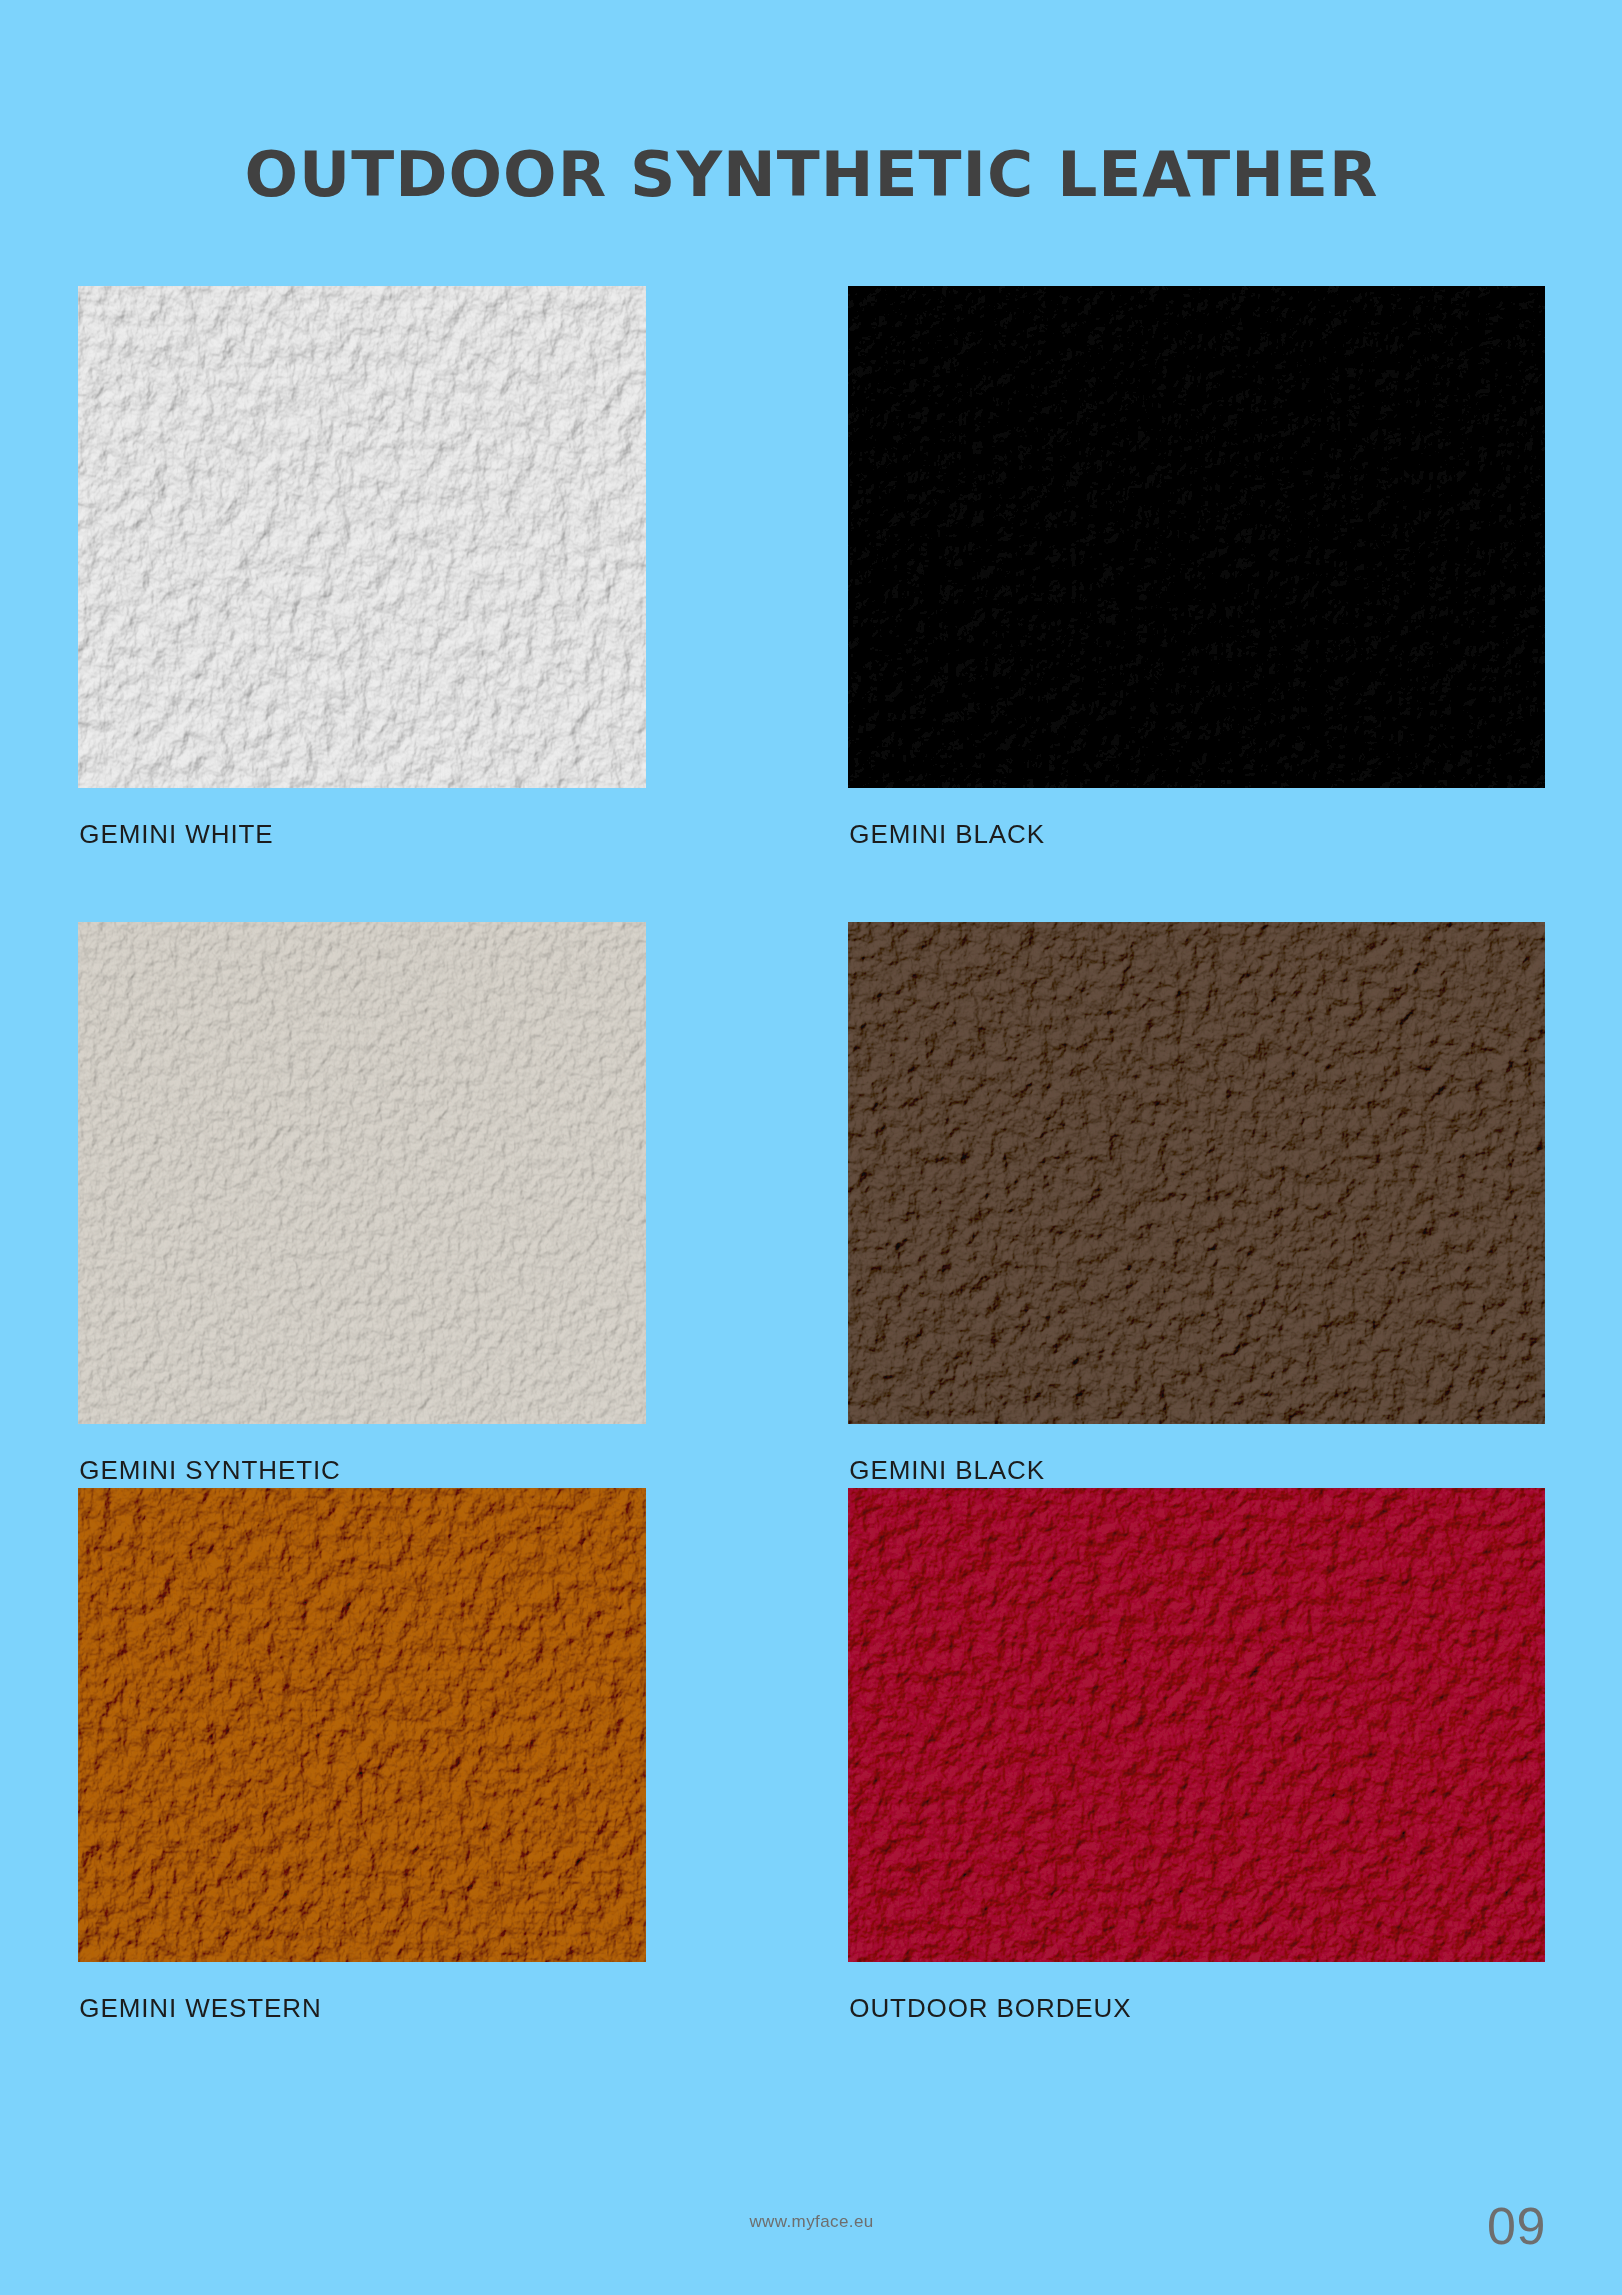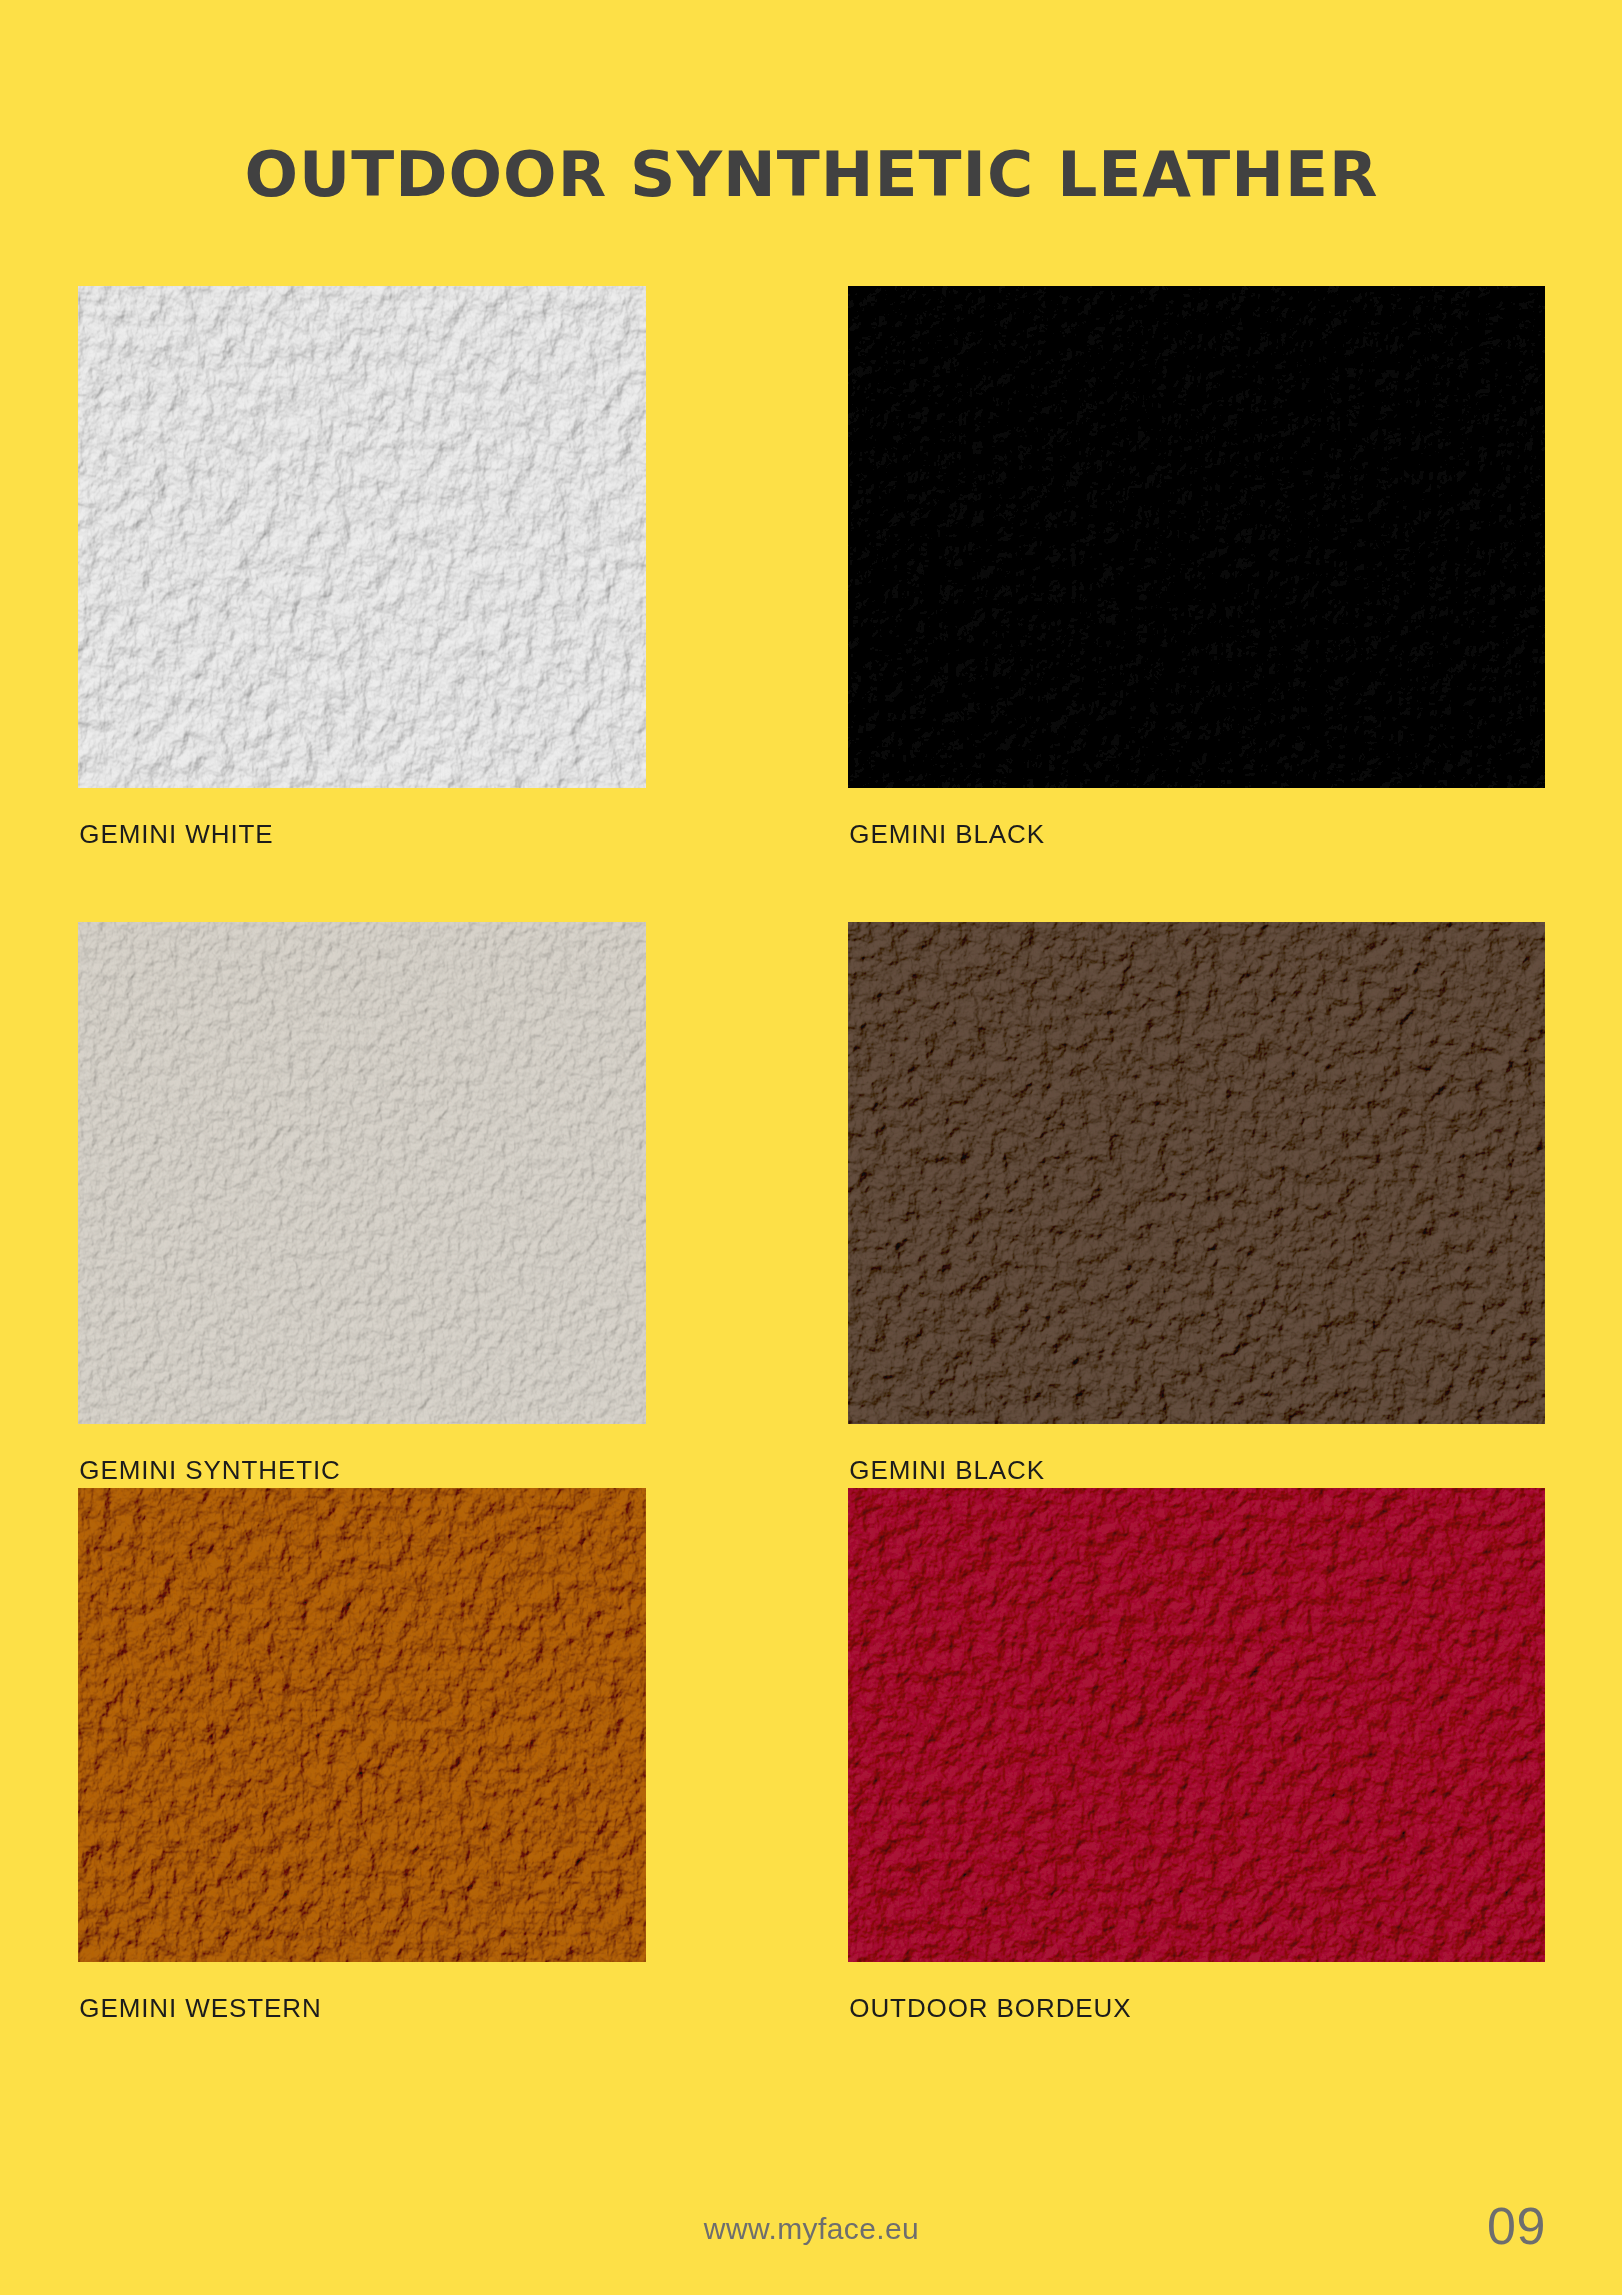--- a/index.html
+++ b/index.html
@@ -12,21 +12,21 @@
     height: 2295px;
     position: relative;
     overflow: hidden;
     font-family: "Liberation Sans", sans-serif;
     -webkit-font-smoothing: antialiased;
   }
 
   .page {
     position: absolute;
     inset: 0;
-    background: #fde047;
+    background: #7dd3fc;
   }
 
   
   .page-title {
     position: absolute;
     left: 0;
     right: 0;
     top: 96px;
     text-align: center;
     font-family: "DejaVu Sans", sans-serif;
@@ -97,21 +97,21 @@
     height: 117px;
   }
   .footer-url {
     position: absolute;
     left: 0;
     right: 0;
     top: 34px;
     text-align: center;
     font-family: "Liberation Sans", sans-serif;
     font-weight: 300;
-    font-size: 30px;
+    font-size: 17px;
     letter-spacing: 0.4px;
     color: #6e6e6e;
   }
   .footer-page-number {
     position: absolute;
     right: 77px;
     top: 18px;
     font-family: "Liberation Sans", sans-serif;
     font-weight: 300;
     font-size: 52px;

